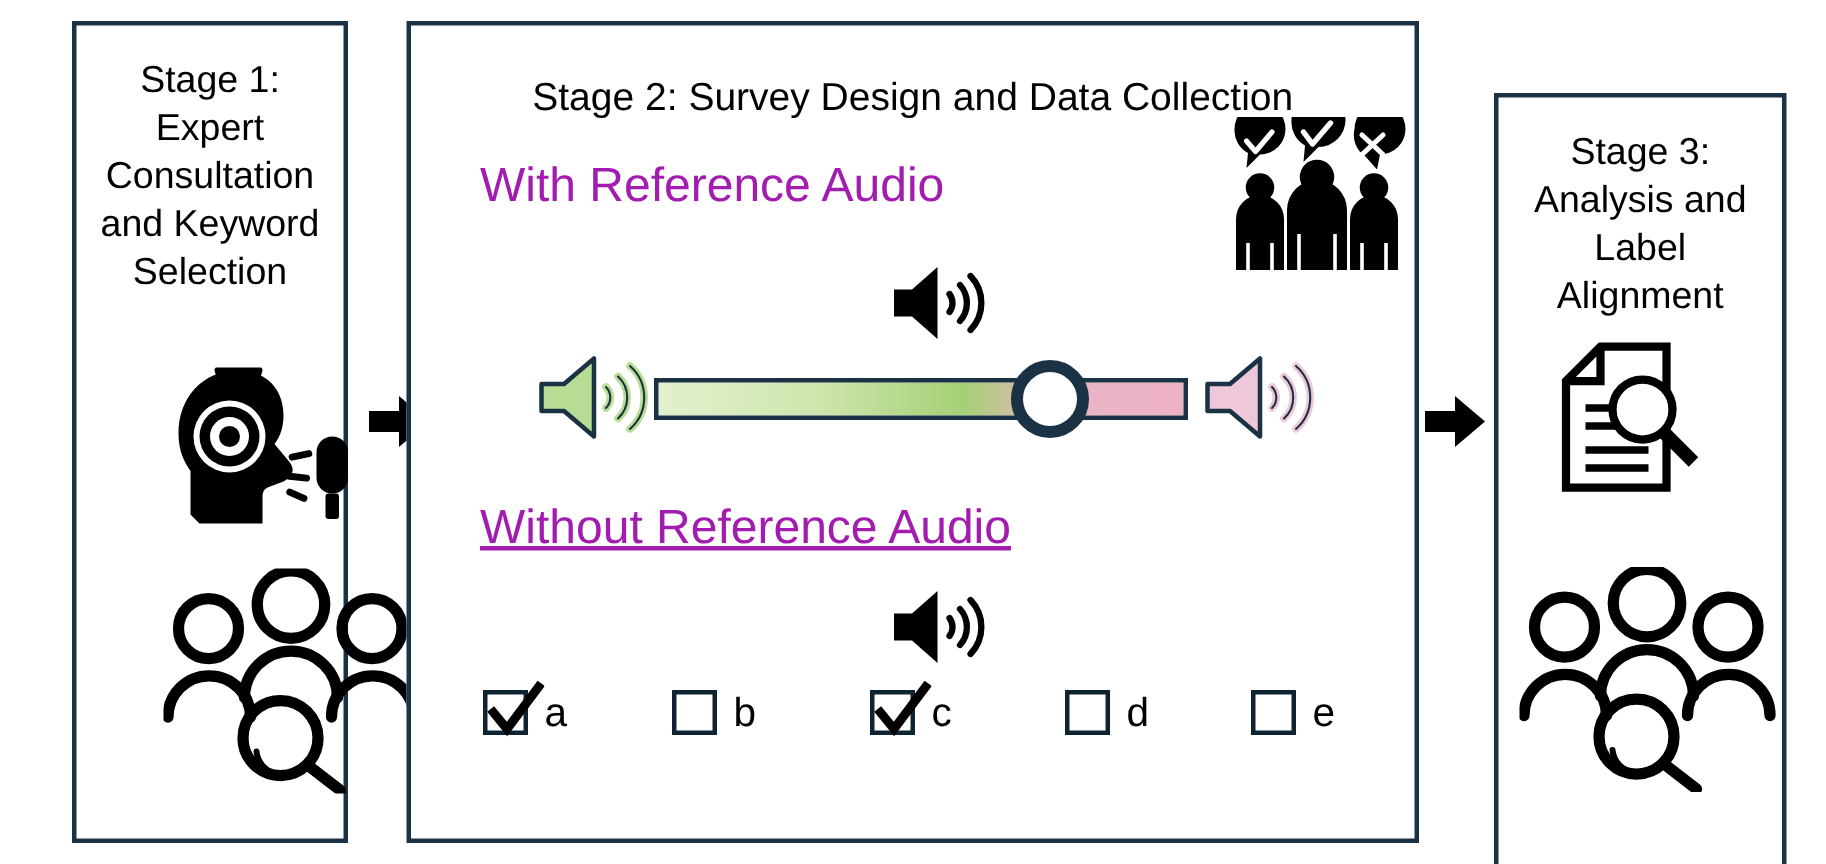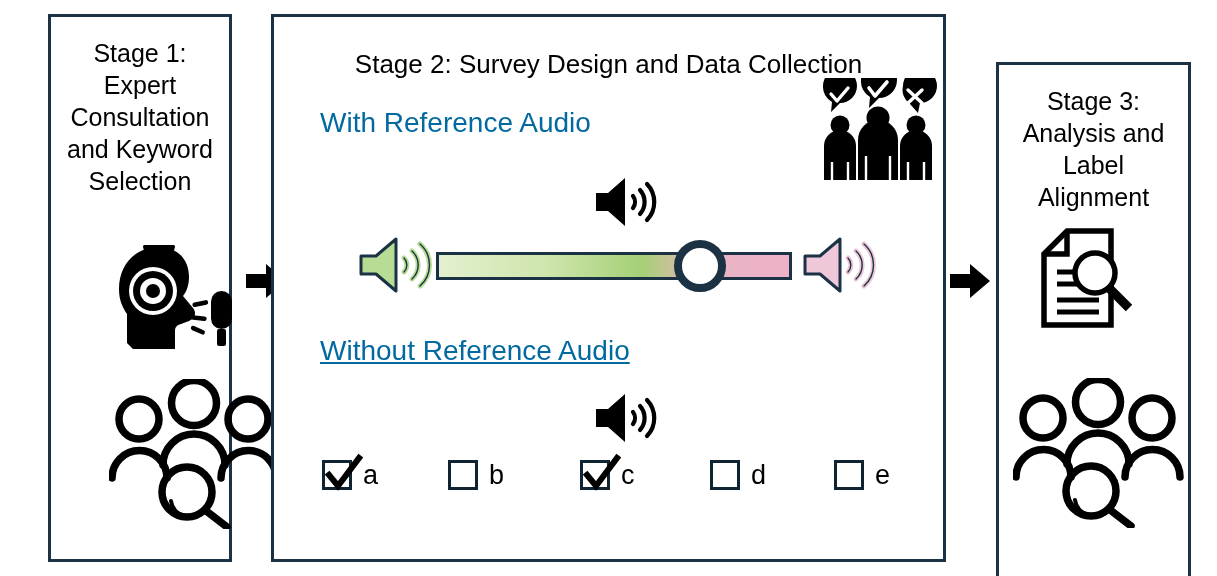--- a/index.html
+++ b/index.html
@@ -50,22 +50,22 @@
     position: absolute;
     width: 40px;
     height: 38px;
   }
   #arrow-1-2 { left: 246px; top: 262px; }
   #arrow-2-3 { left: 950px; top: 262px; }
 
   
   .section-label {
     position: absolute;
-    color: #0369a1;
-    font-size: 28px;
+    color: #a21caf;
+    font-size: 32px;
     line-height: 28px;
     font-family: "Liberation Sans", sans-serif;
   }
   #label-with-ref    { left: 320px; top: 109px; }
   #label-without-ref { left: 320px; top: 337px; text-decoration: underline; }
 
   
   .spk { position: absolute; }
   #spk-top-with    { left: 592px; top: 176px; width: 68px; height: 52px; }
   #spk-top-without { left: 592px; top: 392px; width: 68px; height: 52px; }

